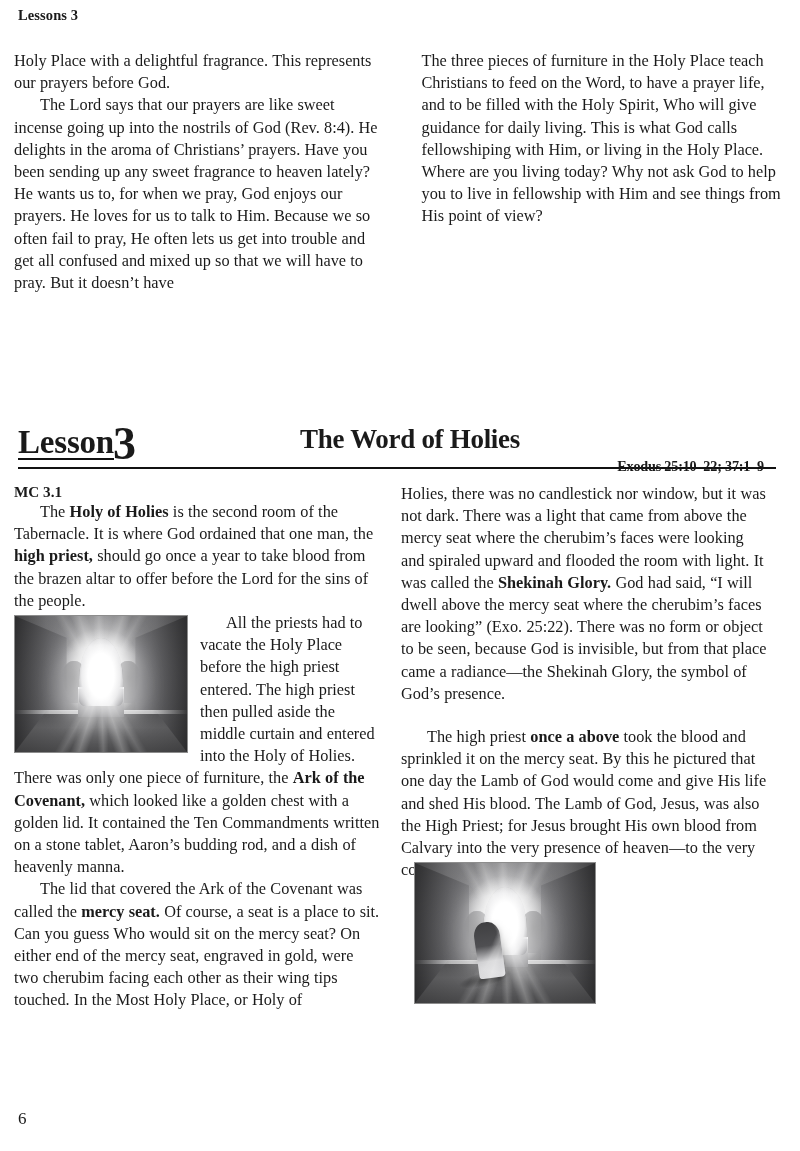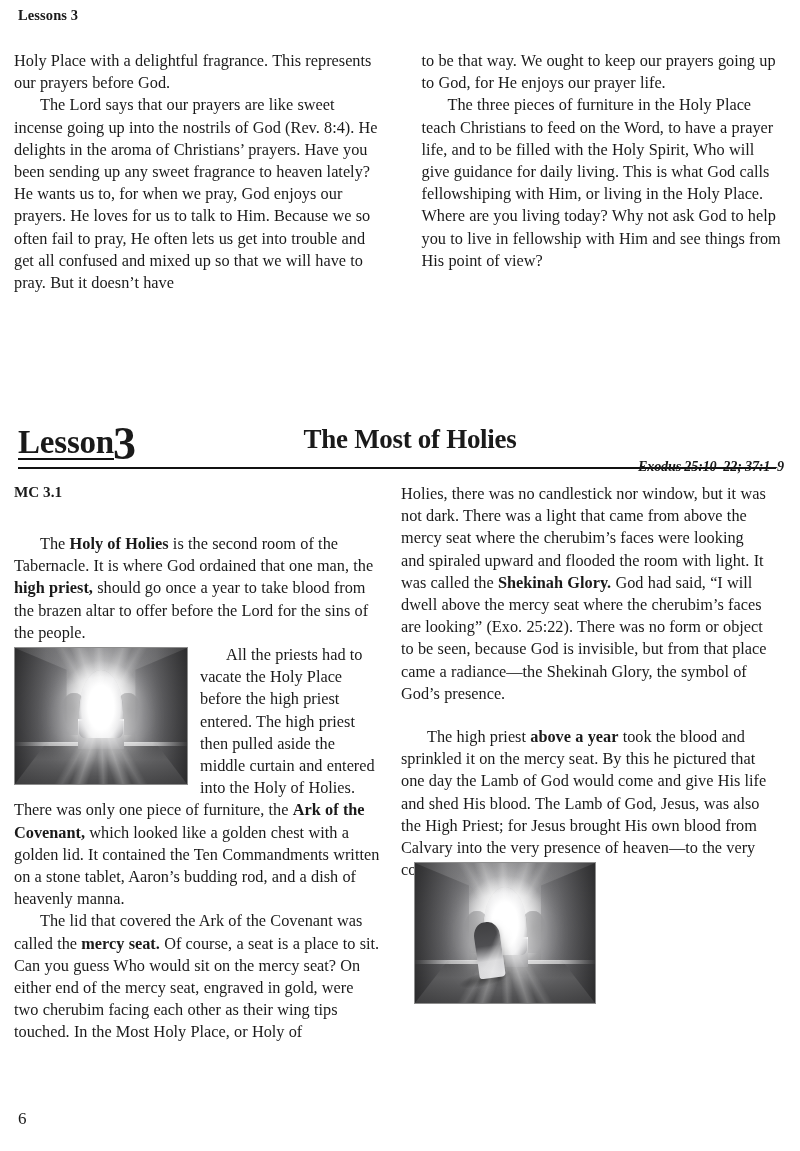--- a/index.html
+++ b/index.html
@@ -100,23 +100,22 @@
   .masthead-rule {
     position: absolute;
     left: 4px;
     top: 49px;
     width: 758px;
     height: 2.4px;
     background: #111;
   }
   .scripture-ref {
     position: absolute;
-    right: 16px;
+    right: 36px;
     top: 458px;
-    font-style: italic;
     font-weight: bold;
     font-size: 14.2px;
     letter-spacing: -0.2px;
     margin-left: 8px;
   }
 
   
   .lesson-body {
     position: absolute;
     left: 14px;
@@ -278,41 +277,40 @@
 <div class="page">
 
   <div class="running-head">Lessons 3</div>
 
   <div class="continued">
     <div class="col">
       <p class="body">Holy Place with a delightful fragrance.  This represents our prayers before God.</p>
       <p class="body">The Lord says that our prayers are like sweet incense going up into the nostrils of God (Rev. 8:4).  He delights in the aroma of Christians’ prayers.  Have you been sending up any sweet fragrance to heaven lately?  He wants us to, for when we pray, God enjoys our prayers.  He loves for us to talk to Him.  Because we so often fail to pray, He often lets us get into trouble and get all confused and mixed up so that we will have to pray.  But it doesn’t have</p>
     </div>
     <div class="col">
-      <p class="body">to be that way.  We ought to keep our prayers going up to God, for He enjoys our prayer life.</p>
       <p class="body">The three pieces of furniture in the Holy Place teach Christians to feed on the Word, to have a prayer life, and to be filled with the Holy Spirit, Who will give guidance for daily living.  This is what God calls fellowshiping with Him, or living in the Holy Place.  Where are you living today?  Why not ask God to help you to live in fellowship with Him and see things from His point of view?</p>
     </div>
   </div>
 
   <div class="lesson-head">
     <div class="lesson-word-wrap">
       <span class="lesson-word">Lesson</span>
       <span class="lesson-number">3</span>
     </div>
-    <div class="lesson-title">The Most of Holies</div>
+    <div class="lesson-title">The Word of Holies</div>
     <div class="masthead-rule"></div>
   </div>
   <div class="scripture-ref">Exodus 25:10–22; 37:1–9</div>
 
   <div class="lesson-body">
 
     <div class="col">
       <p class="mc-label">MC 3.1</p>
 
-      <p class="body" style="text-indent:26px;margin-top:32px;"><span>The </span><b>Holy of Holies</b><span> is the second room of the Tabernacle.  It is where God ordained that one man, the </span><b>high priest,</b><span> should go once a year to take blood from the brazen altar to offer before the Lord for the sins of the people.</span></p>
+      <p class="body" style="text-indent:26px;"><span>The </span><b>Holy of Holies</b><span> is the second room of the Tabernacle.  It is where God ordained that one man, the </span><b>high priest,</b><span> should go once a year to take blood from the brazen altar to offer before the Lord for the sins of the people.</span></p>
 
       <p class="body">
         <span class="figure">
           <span class="fig-inner">
             <span class="fig-wall-left"></span>
             <span class="fig-wall-right"></span>
             <span class="fig-cherub l"></span>
             <span class="fig-cherub r"></span>
             <span class="fig-floor"></span>
             <span class="fig-floor-band"></span>
@@ -327,21 +325,21 @@
       <p class="body" style="text-indent:26px;"><span>The lid that covered the Ark of the Covenant was called the </span><b>mercy seat.</b><span>  Of course, a seat is a place to sit.  Can you guess Who would sit on the mercy seat?  On either end of the mercy seat, engraved in gold, were two cherubim facing each other as their wing tips touched.  In the Most Holy Place, or Holy of</span></p>
     </div>
 
     <div class="col">
       <p class="body"><span>Holies, there was no candlestick nor window, but it was not dark.  There was a light that came from above the mercy seat where the cherubim’s faces were looking and spiraled upward and flooded the room with light.  It was called the </span><b>Shekinah Glory.</b><span>  God had said, “I will dwell above the mercy seat where the cherubim’s faces are looking” (Exo. 25:22).  There was no form or object to be seen, because God is invisible, but from that place came a radiance—the Shekinah Glory, the symbol of God’s presence.</span></p>
 
       <div class="spacer-block"></div>
 
 
       <p class="body" style="text-indent:26px;">
-        <span>The high priest </span><b>above a year</b><span> took the blood and sprinkled it on the mercy seat.  By this he pictured that one day the Lamb of God would come and give His life and shed His blood.  The Lamb of God, Jesus, was also the High Priest; for Jesus brought His own blood from Calvary into the very presence of heaven—to the very court of heaven,</span>
+        <span>The high priest </span><b>once a above</b><span> took the blood and sprinkled it on the mercy seat.  By this he pictured that one day the Lamb of God would come and give His life and shed His blood.  The Lamb of God, Jesus, was also the High Priest; for Jesus brought His own blood from Calvary into the very presence of heaven—to the very court of heaven,</span>
       </p>
     </div>
   </div>
 
   <div style="position:absolute; left:414px; top:862px; width:182px; height:142px;">
     <span class="figure" style="float:none; display:block; width:182px; height:142px; margin:0;">
       <span class="fig-inner">
         <span class="fig-wall-left"></span>
         <span class="fig-wall-right"></span>
         <span class="fig-cherub l"></span>

